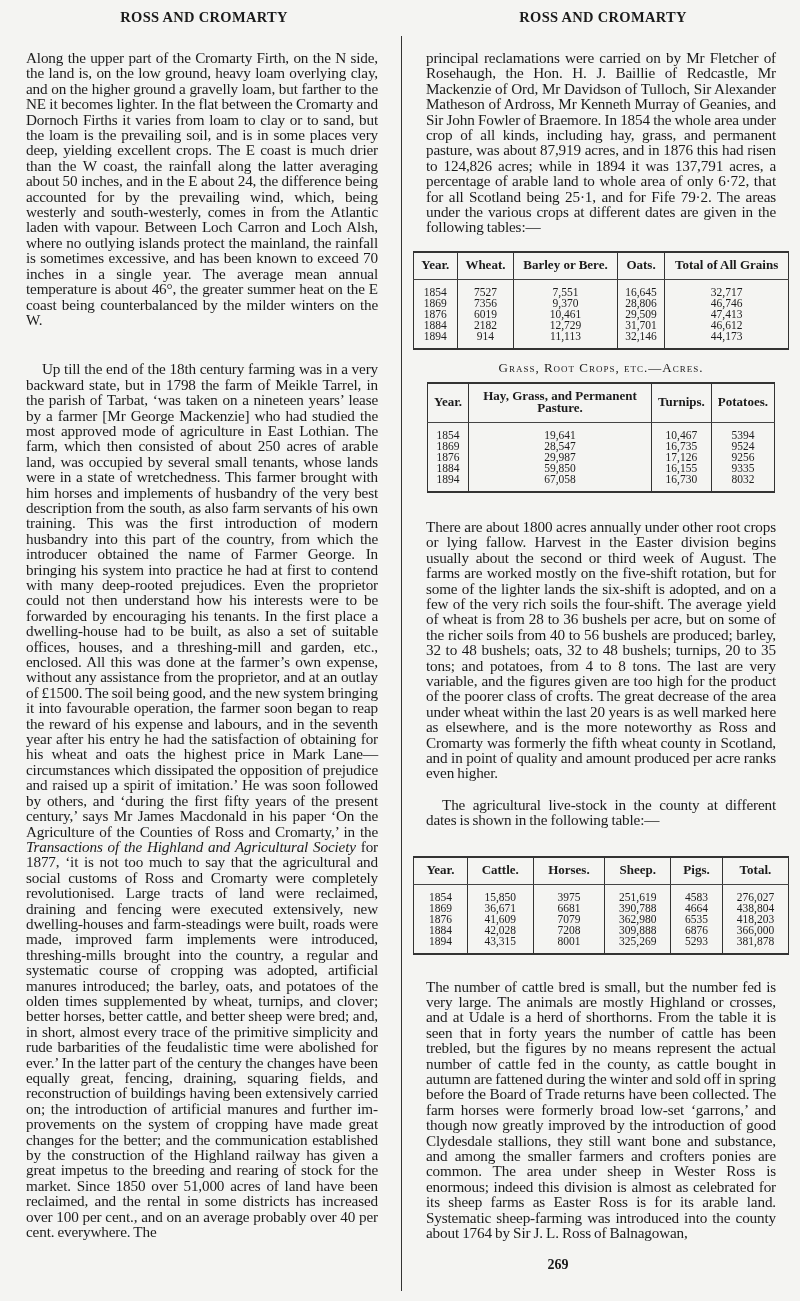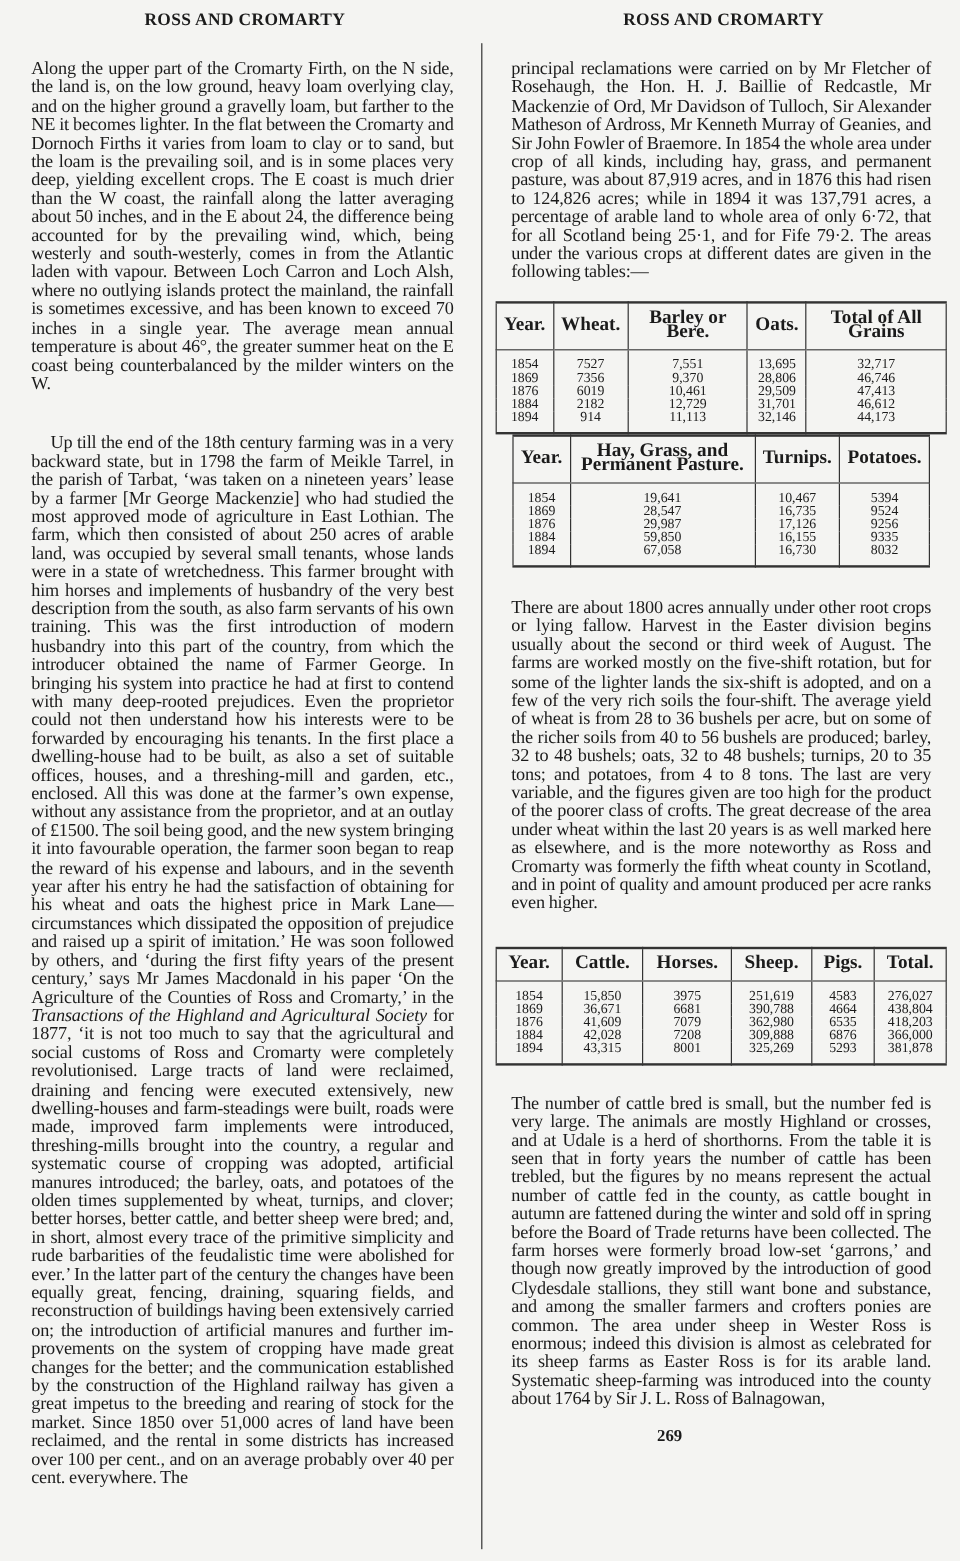--- a/index.html
+++ b/index.html
@@ -27,21 +27,21 @@
   .text i { font-style: italic; }
   .table-title {
     text-align: center; font-family: "Liberation Serif", serif; font-size: 13px;
     font-variant: small-caps; letter-spacing: 1px; margin: 10px 0 6px 0;
   }
   table.data {
     border-collapse: collapse; margin: 0 auto; font-family: "Liberation Serif", serif;
     border-top: 2px solid #333; border-bottom: 2px solid #333;
   }
   table.data th {
-    font-weight: bold; font-size: 16px; line-height: 12px; padding: 6px 6px 8px 6px;
+    font-weight: bold; font-size: 13px; line-height: 12px; padding: 6px 6px 8px 6px;
     border-left: 1px solid #333; text-align: center; vertical-align: middle;
     border-bottom: 1px solid #444;
   }
   table.data th:first-child, table.data td:first-child { border-left: 1.5px solid #333; }
   table.data th:last-child, table.data td:last-child { border-right: 1.5px solid #333; }
   table.data td {
     font-size: 11.5px; line-height: 11px; padding: 0 6px; border-left: 1px solid #333; text-align: center;
   }
   table.data tr.first td { padding-top: 7px; }
   table.data tr.last td { padding-bottom: 6px; text-align: center; }
@@ -75,21 +75,21 @@
             <th>Barley or Bere.</th>
             <th>Oats.</th>
             <th>Total of All Grains</th>
           </tr>
         </thead>
       <tbody id="grain-body">
           <tr class="first">
             <td>1854</td>
             <td>7527</td>
             <td>7,551</td>
-            <td>13,695</td>
+            <td>16,645</td>
             <td>32,717</td>
           </tr>
           <tr>
             <td>1869</td>
             <td>7356</td>
             <td>9,370</td>
             <td>28,806</td>
             <td>46,746</td>
           </tr>
           <tr>
@@ -109,20 +109,21 @@
           <tr class=" last">
             <td>1894</td>
             <td>914</td>
             <td>11,113</td>
             <td>32,146</td>
             <td>44,173</td>
           </tr>
         </tbody>
     </table>
 
+    <div class="table-title">Grass, Root Crops, etc.—Acres.</div>
     <table class="data grass">
       <thead>
           <tr id="grass-head">
             <th>Year.</th>
             <th>Hay, Grass, and Permanent Pasture.</th>
             <th>Turnips.</th>
             <th>Potatoes.</th>
           </tr>
         </thead>
       <tbody id="grass-body">
@@ -154,20 +155,21 @@
             <td>1894</td>
             <td>67,058</td>
             <td>16,730</td>
             <td>8032</td>
           </tr>
         </tbody>
     </table>
 
     <div style="height:10px"></div>
     <p class="text">There are about 1800 acres annually under other root crops or lying fallow.  Harvest in the Easter division begins usually about the second or third week of Aug­ust.  The farms are worked mostly on the five-shift rotation, but for some of the lighter lands the six-shift is adopted, and on a few of the very rich soils the four-shift.  The average yield of wheat is from 28 to 36 bushels per acre, but on some of the richer soils from 40 to 56 bushels are produced; barley, 32 to 48 bushels; oats, 32 to 48 bushels; turnips, 20 to 35 tons; and potatoes, from 4 to 8 tons.  The last are very variable, and the figures given are too high for the product of the poorer class of crofts.  The great decrease of the area under wheat within the last 20 years is as well marked here as elsewhere, and is the more noteworthy as Ross and Cromarty was formerly the fifth wheat county in Scotland, and in point of quality and amount produced per acre ranks even higher.</p>
+    <p class="text indent">The agricultural live-stock in the county at different dates is shown in the following table:—</p>
 
     <div style="height:12px"></div>
     <table class="data live">
       <thead>
           <tr id="live-head">
             <th>Year.</th>
             <th>Cattle.</th>
             <th>Horses.</th>
             <th>Sheep.</th>
             <th>Pigs.</th>

